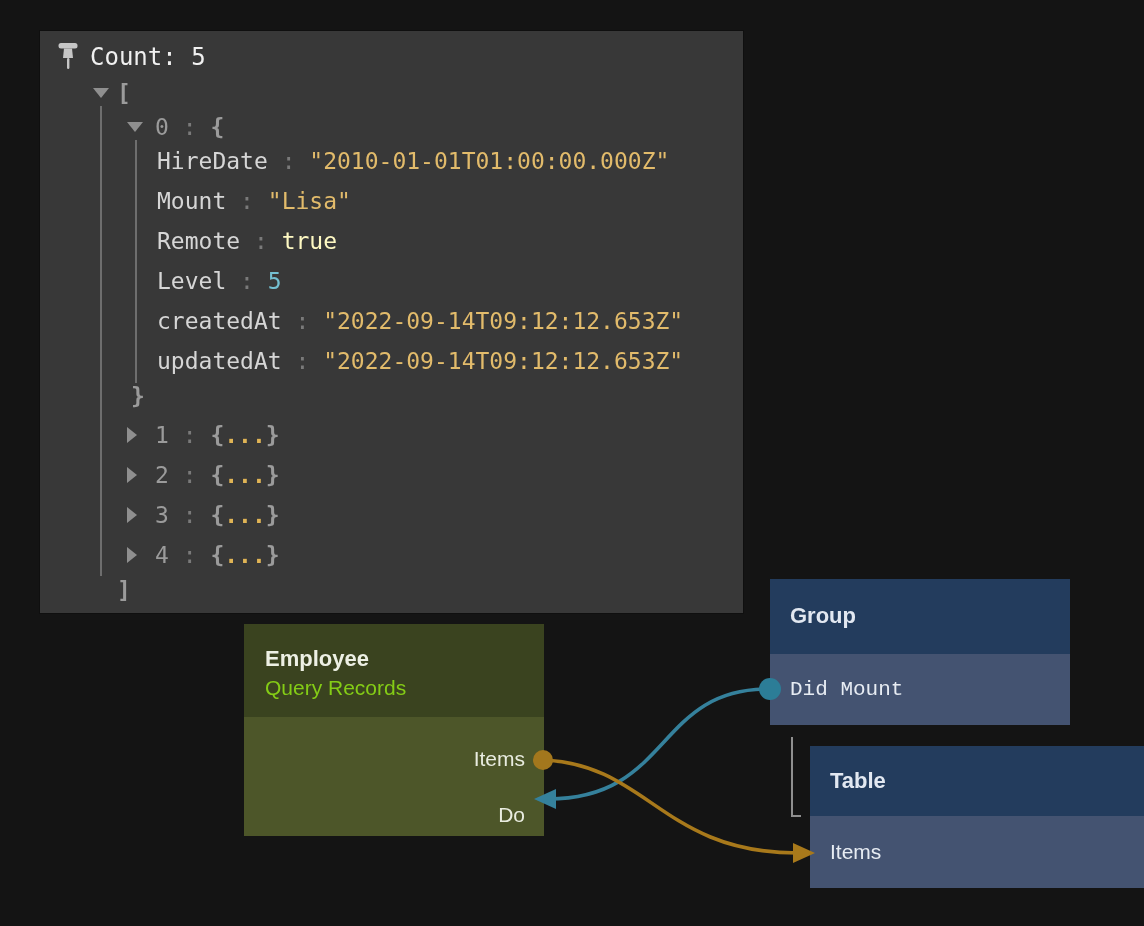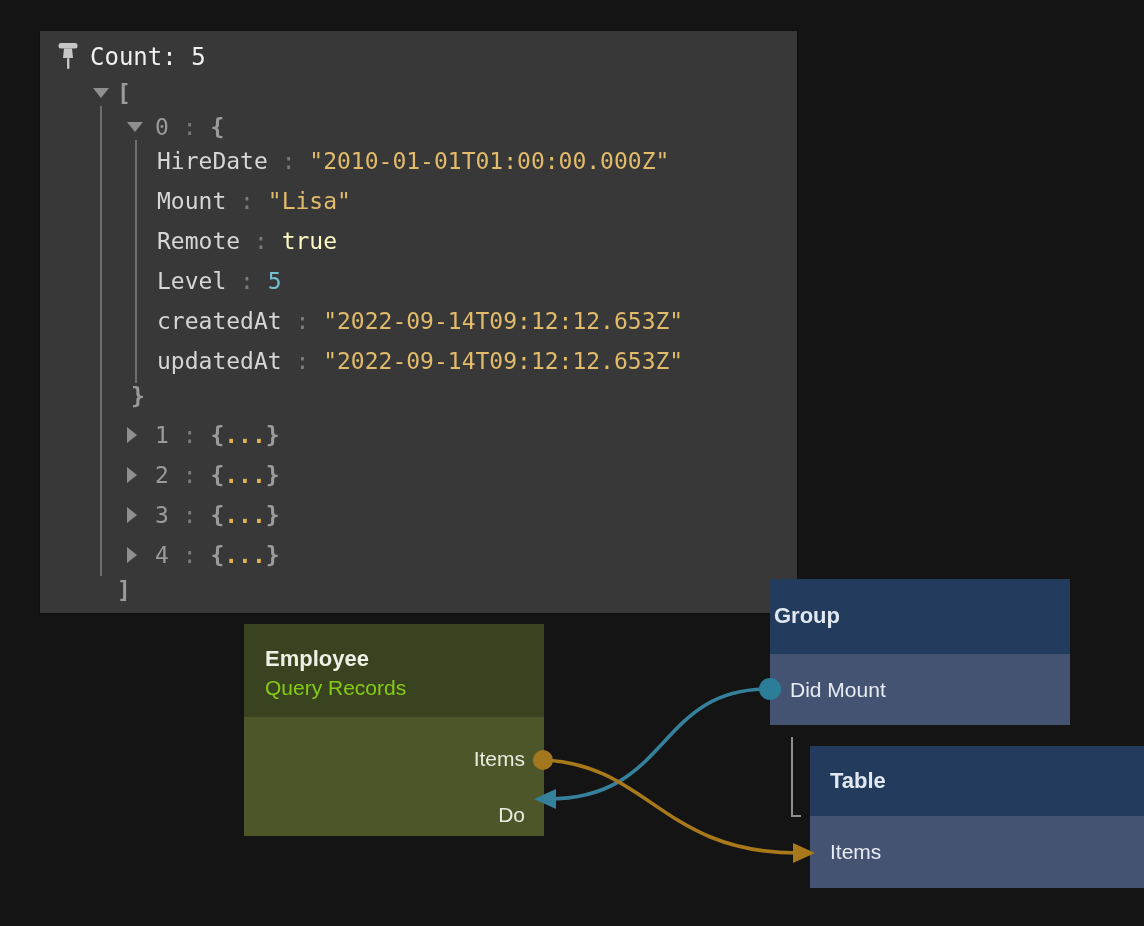--- a/index.html
+++ b/index.html
@@ -1,20 +1,20 @@
 <!DOCTYPE html>
 <html><head>
 <meta charset="utf-8">
 <style>
   html,body{margin:0;padding:0;background:#141414;}
   body{width:1144px;height:926px;overflow:hidden;font-family:"Liberation Sans",sans-serif;}
   #canvas{position:relative;width:1144px;height:926px;background:#141414;}
 
   
-  .panel{position:absolute;left:40px;top:31px;width:757px;height:582px;background:#383838;
+  .panel{position:absolute;left:40px;top:31px;width:703px;height:582px;background:#383838;
          box-shadow:0 0 0 1px rgba(0,0,0,.25);}
   .mono{font-family:"DejaVu Sans Mono","Liberation Mono",monospace;}
   .panel-title{position:absolute;left:50px;top:11px;height:30px;line-height:30px;
                font-size:24px;color:#f0f0f0;white-space:pre;}
   .pin{position:absolute;left:17px;top:11px;width:22px;height:30px;cursor:pointer;}
   .guide{position:absolute;width:2px;background:#6e6e6e;}
   .tree-row{position:absolute;height:28px;line-height:28px;font-size:23px;white-space:pre;}
   .tri{position:absolute;width:0;height:0;}
   .tri-down{border-left:8px solid transparent;border-right:8px solid transparent;border-top:10px solid #8f8f8f;}
   .tri-right{border-top:8px solid transparent;border-bottom:8px solid transparent;border-left:10px solid #8f8f8f;}
@@ -91,24 +91,24 @@
       <div class="node-subtitle" style="position:absolute;left:21px;top:52px;">Query Records</div>
     </div>
     <div class="node-body" style="top:93px;height:119px;">
       <div class="port-label" style="right:19px;top:30px;">Items</div>
       <div class="port-label" style="right:19px;top:86px;">Do</div>
     </div>
   </div>
 
   <div class="node blue" style="left:770px;top:579px;width:300px;height:146px;">
     <div class="node-header" style="height:75px;">
-      <div class="node-title" style="position:absolute;left:4px;top:24px;">Group</div>
+      <div class="node-title" style="position:absolute;left:20px;top:24px;">Group</div>
     </div>
     <div class="node-body" style="top:75px;height:71px;">
-      <div class="port-label" style="left:20px;top:24px;">Did Mount</div>
+      <div class="port-label" style="left:20px;top:24px;font-family:Liberation Mono, monospace;">Did Mount</div>
     </div>
   </div>
 
   <div class="node blue" style="left:810px;top:746px;width:349px;height:142px;">
     <div class="node-header" style="height:70px;">
       <div class="node-title" style="position:absolute;left:20px;top:22px;">Table</div>
     </div>
     <div class="node-body" style="top:70px;height:72px;">
       <div class="port-label" style="left:20px;top:24px;">Items</div>
     </div>

